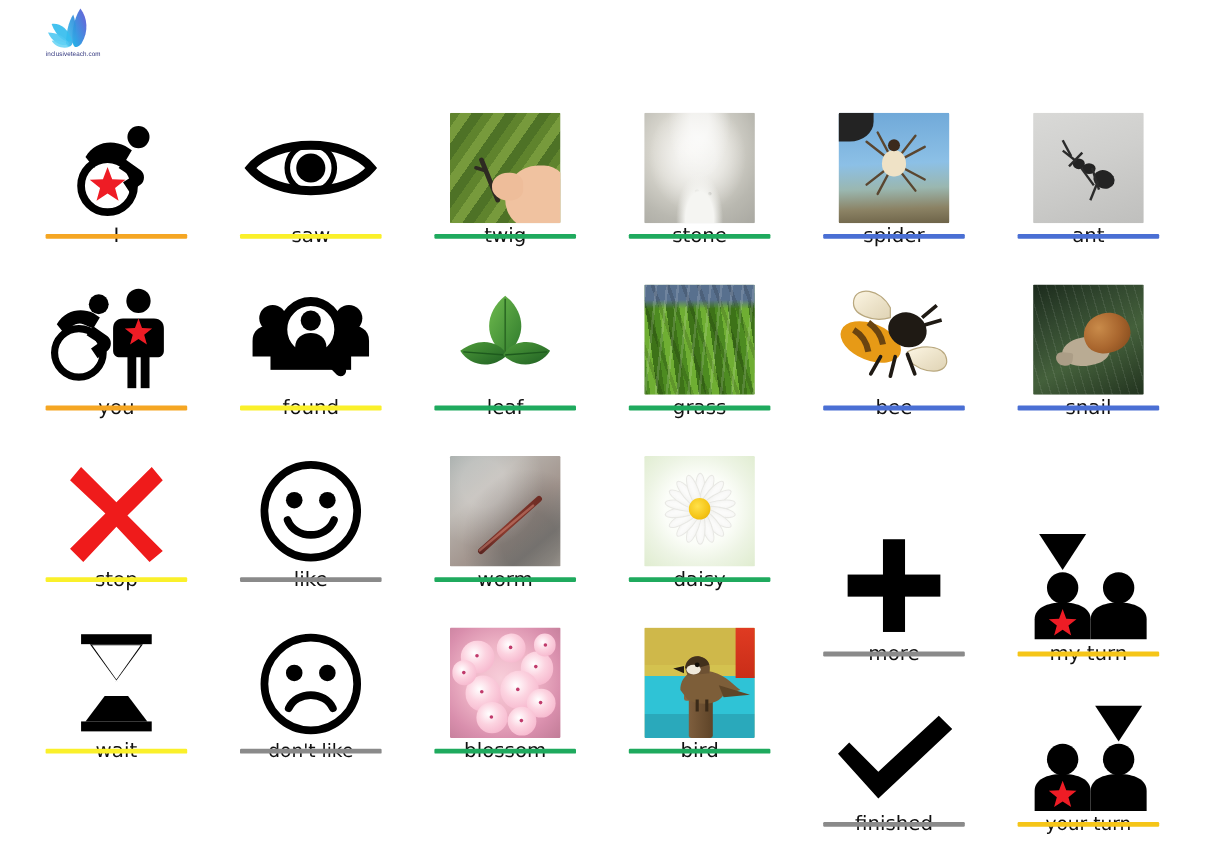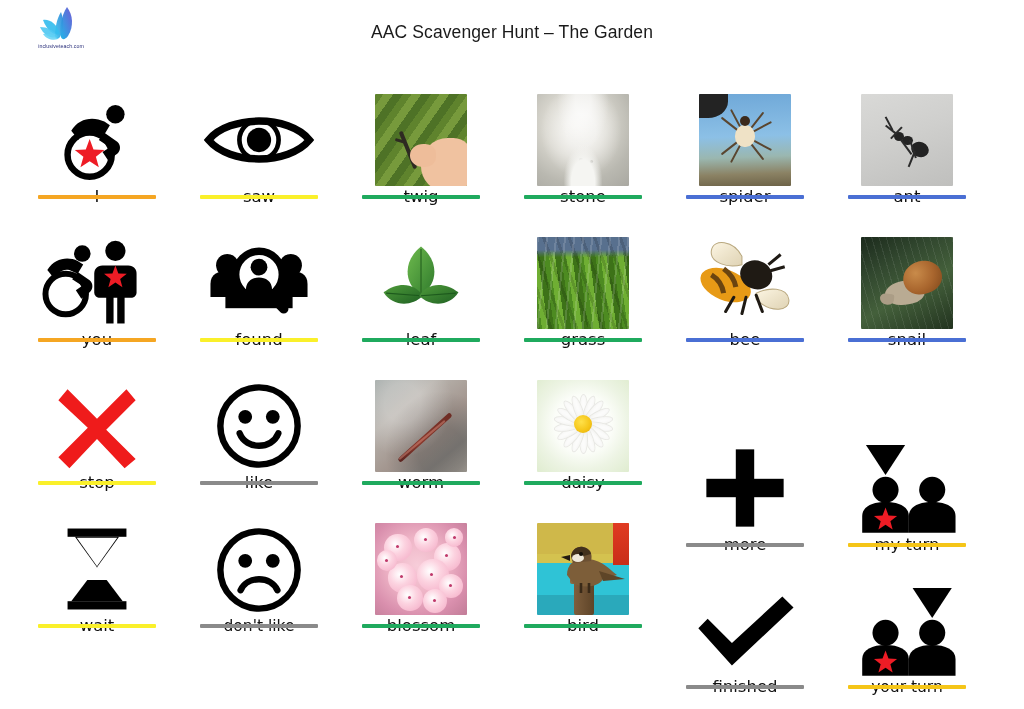--- a/index.html
+++ b/index.html
@@ -183,21 +183,20 @@
         </defs>
         <path d="M30 1 C36 9 37 20 31 30 C28 34 25 34 24 31 C22 24 24 10 30 1 Z" fill="url(#lgA)"></path>
         <path d="M24 6 C27 14 27 24 23 31 C21 34 18 33 18 30 C18 22 20 12 24 6 Z" fill="url(#lgB)" opacity=".93"></path>
         <path d="M6 14 C13 13 20 18 23 28 C19 30 11 27 6 14 Z" fill="#35bdee" opacity=".92"></path>
         <path d="M3 21 C10 21 17 24 21 31 C15 33 7 30 3 21 Z" fill="#4fc8f2" opacity=".9"></path>
         <path d="M6 28 C12 27 18 29 21 33 C16 35 9 33 6 28 Z" fill="#63d2f5" opacity=".85"></path>
       </svg>
       <div id="logo-text">inclusiveteach.com</div>
     </div>
 
-    <div id="page-title">AAC Scavenger Hunt – The Garden</div>
   </div>
 
   <div id="grid">
       <div class="col" style="left: 16px;">
         <div class="cell" style="top: 0px;">
           <div class="cell-inner">
             <div class="art">
     <svg class="sym" viewBox="0 0 100 100">
       <circle cx="70" cy="22" r="10" fill="#000"></circle>
       <path d="M22 40 C30 26 46 24 58 30 L64 34 L58 44 L48 40 C41 38 33 42 30 50 Z" fill="#000"></path>

